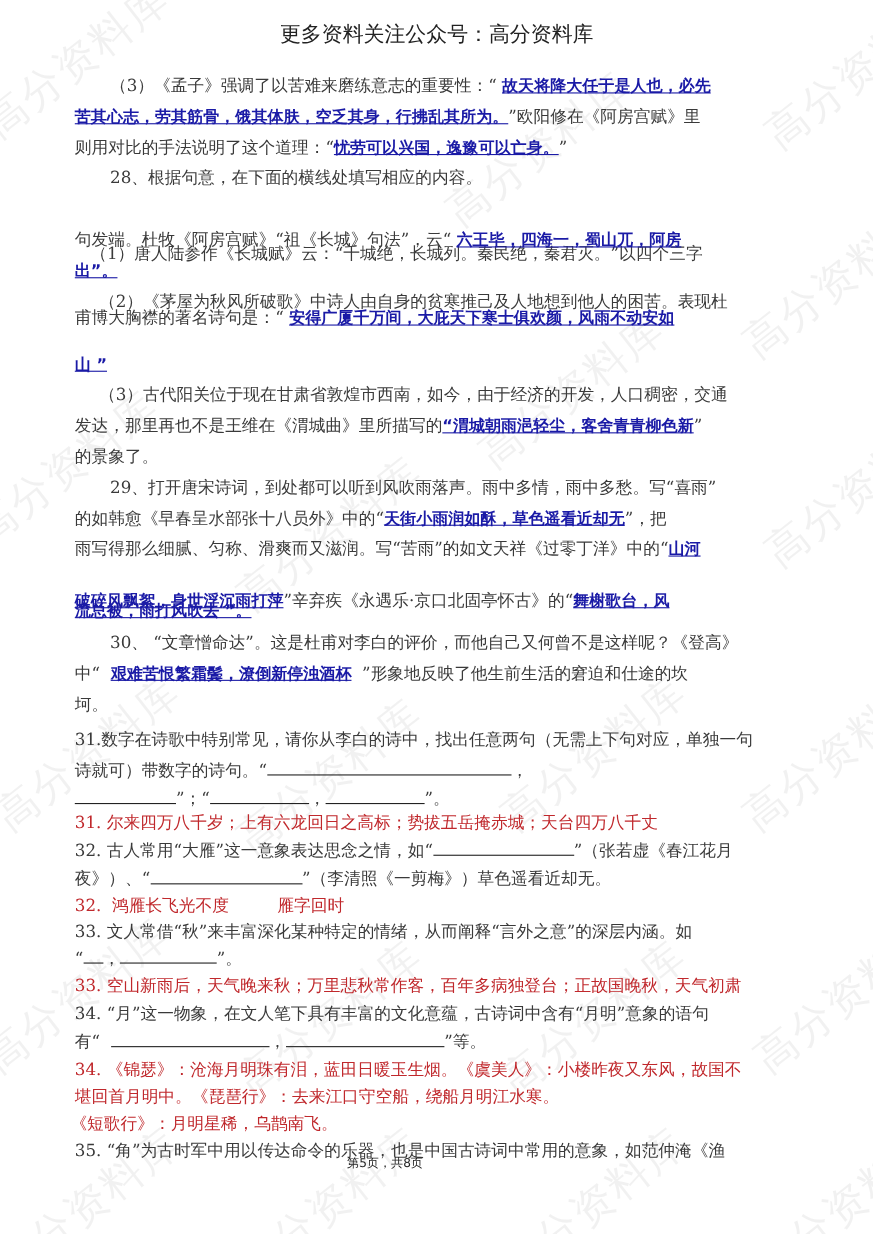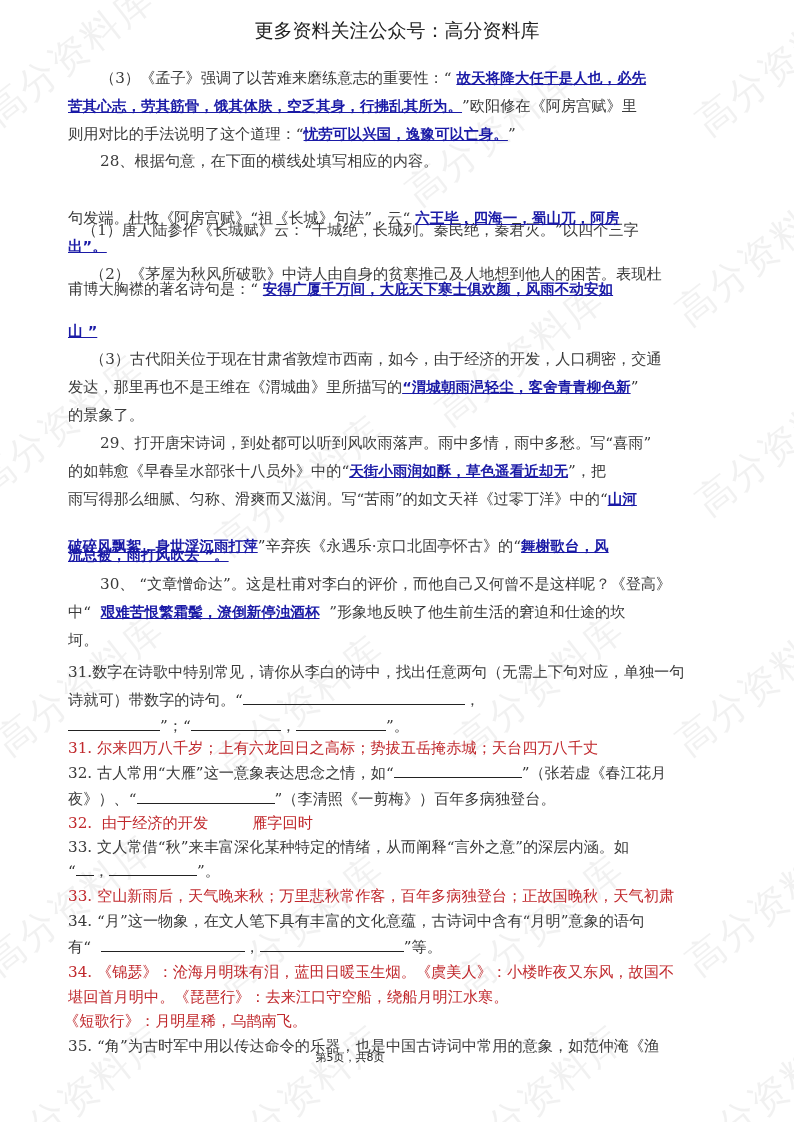--- a/index.html
+++ b/index.html
@@ -129,24 +129,24 @@
   </div>
   <div class="line" style="top:716px;">
     <span class="blank" style="width:92px;"></span><span>”；“</span><span class="blank" style="width:90px;"></span><span>，</span><span class="blank" style="width:90px;"></span><span>”。</span>
   </div>
   <div class="line red" style="top:738px;">31.  尔来四万八千岁；上有六龙回日之高标；势拔五岳掩赤城；天台四万八千丈</div>
 
   <div class="line" style="top:763px;">
     <span>32.  古人常用“大雁”这一意象表达思念之情，如“</span><span class="blank" style="width:128px;"></span><span>”（张若虚《春江花月</span>
   </div>
   <div class="line" style="top:789px;">
-    <span>夜》）、“</span><span class="blank" style="width:138px;"></span><span>”（李清照《一剪梅》）百年多病独登台。</span>
+    <span>夜》）、“</span><span class="blank" style="width:138px;"></span><span>”（李清照《一剪梅》）草色遥看近却无。</span>
   </div>
   <div class="line red" style="top:813px;">
-    <span>32.</span>&nbsp;&nbsp;<span>由于经济的开发</span><span style="display:inline-block;width:44px;"></span><span>雁字回时</span>
+    <span>32.</span>&nbsp;&nbsp;<span>鸿雁长飞光不度</span><span style="display:inline-block;width:44px;"></span><span>雁字回时</span>
   </div>
 
   <div class="line" style="top:837px;">33.  文人常借“秋”来丰富深化某种特定的情绪，从而阐释“言外之意”的深层内涵。如</div>
   <div class="line" style="top:861px;">
     <span>“</span><span class="blank" style="width:18px;"></span><span>，</span><span class="blank" style="width:88px;"></span><span>”。</span>
   </div>
   <div class="line red" style="top:886px;">33.    空山新雨后，天气晚来秋；万里悲秋常作客，百年多病独登台；正故国晚秋，天气初肃</div>
 
   <div class="line" style="top:911px;">34.    “月”这一物象，在文人笔下具有丰富的文化意蕴，古诗词中含有“月明”意象的语句</div>
   <div class="line" style="top:937px;">

